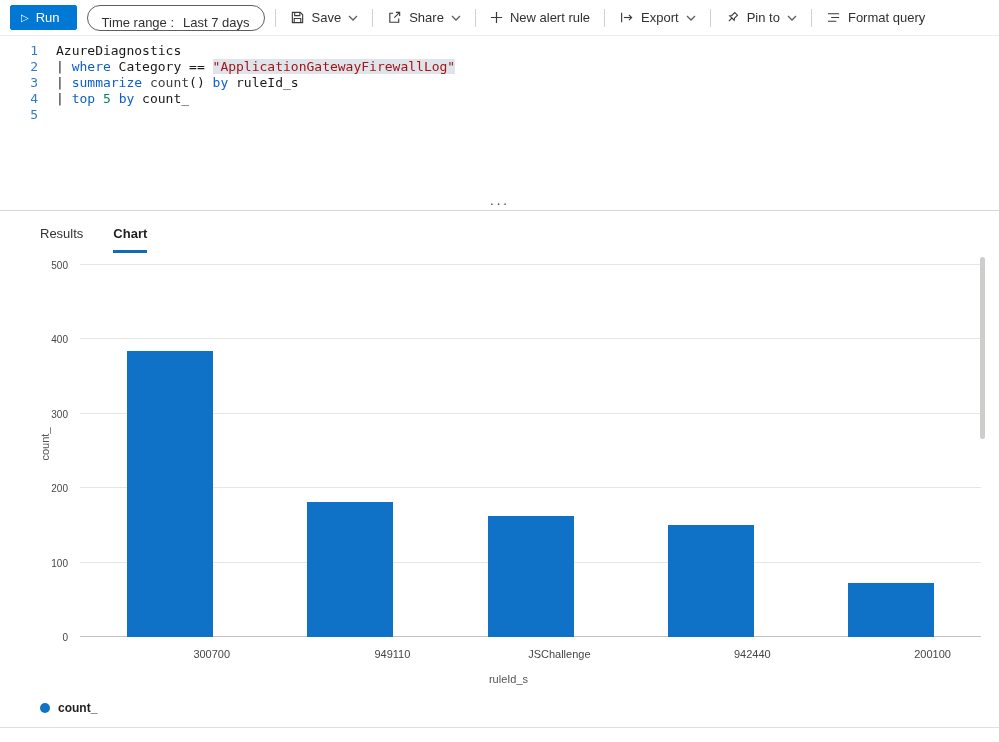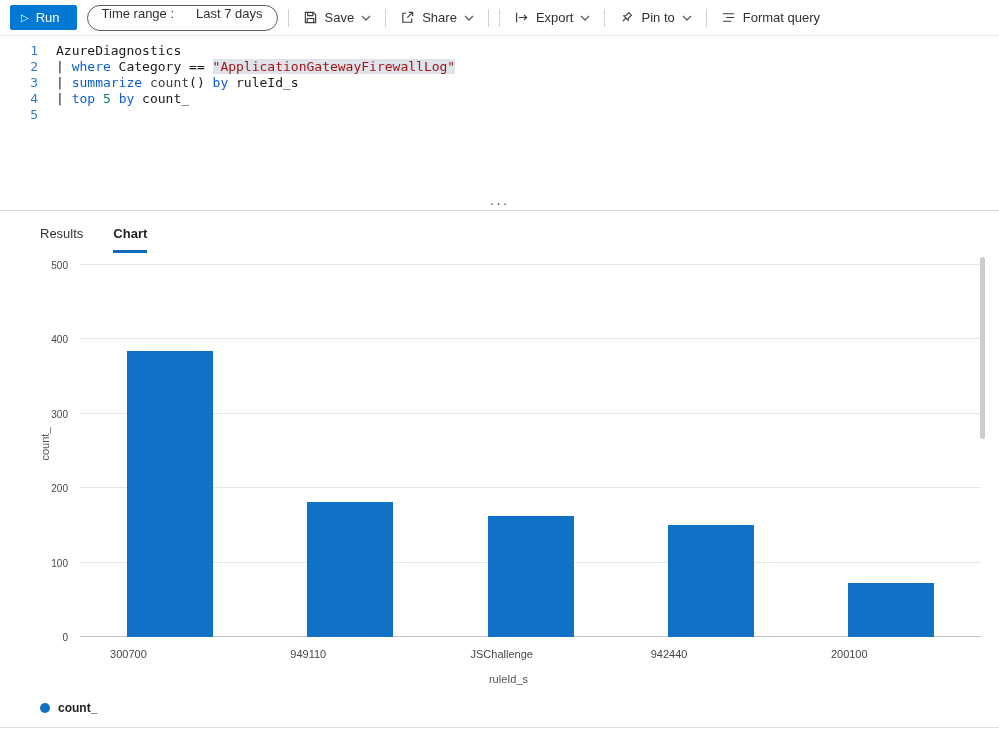--- a/index.html
+++ b/index.html
@@ -16,21 +16,21 @@
     white-space:nowrap;
   }
   .run-btn {
     background:#0078d4; color:#fff; border:1px solid #0078d4; border-radius:2px;
     height:25px; padding:0 16px 0 10px; display:flex; align-items:center; gap:7px;
     font-size:13px; font-family:inherit; cursor:pointer;
   }
   .play { font-size:10px; line-height:1; }
   .time-pill {
     border:1px solid #605e5c; border-radius:13px; height:26px;
-    display:flex; align-items:flex-start; gap:22px; padding:0 14px; cursor:pointer;
+    display:flex; align-items:flex-end; gap:9px; padding:0 14px; cursor:pointer;
   }
   .time-pill b { font-weight:normal; }
   .tb-btn {
     display:flex; align-items:center; gap:7px; height:28px; padding:0 4px;
     background:none; border:none; font-size:13px; font-family:inherit;
     color:#323130; cursor:pointer;text-align:center;
   }
   .tb-btn svg { display:block; }
   .sep { width:1px; height:18px; background:#d2d0ce; }
 
@@ -78,21 +78,21 @@
   .ytick {
     position:absolute; right:8px; transform:translateY(50%);
     font-size:10px; color:#484644;text-align:center;
   }
   .plot { position:absolute; left:50px; right:6px; top:12px; bottom:56px; }
   .gridline { position:absolute; left:0; right:0; height:1px; background:#e8e6e4; }
   .gridline.zero { background:#c4c2c0; }
   .bar { position:absolute; bottom:0; width:86px; z-index:2; cursor:pointer; }
   .x-axis { position:absolute; left:50px; right:6px; bottom:30px; height:15px; }
   .xtick {
-    position:absolute; width:120px; text-align:left;
+    position:absolute; width:120px; text-align:right;
     font-size:11px; color:#484644;
   }
   .x-title {
     position:absolute; left:50%; bottom:8px; transform:translateX(-50%);
     font-size:11px; color:#565452;
   }
   .scrollbar-v {
     position:absolute; right:2px; top:4px; width:5px; height:182px;
     background:#cfcdcb; border-radius:3px; cursor:pointer;
   }
@@ -141,20 +141,26 @@
       <path d="M13.2 2.8L7.8 8.2"></path>
     </svg>
     <span>Share</span>
     <svg width="10" height="6" viewBox="0 0 10 6" fill="none" stroke="#605e5c" stroke-width="1.3">
         <path d="M1 1l4 4 4-4"></path>
       </svg>
   </button>
 
   <div class="sep"></div>
 
+  <button class="tb-btn">
+    <svg width="13" height="13" viewBox="0 0 14 14" fill="none" stroke="#3b3a39" stroke-width="1.3">
+      <path d="M7 1v12M1 7h12"></path>
+    </svg>
+    <span>New alert rule</span>
+  </button>
 
   <div class="sep"></div>
 
   <button class="tb-btn">
     <svg width="15" height="15" viewBox="0 0 16 16" fill="none" stroke="#3b3a39" stroke-width="1.2">
       <path d="M2.8 3v10"></path>
       <path d="M5.2 8h8.2"></path>
       <path d="M10.6 5.2L13.5 8l-2.9 2.8"></path>
     </svg>
     <span>Export</span>

